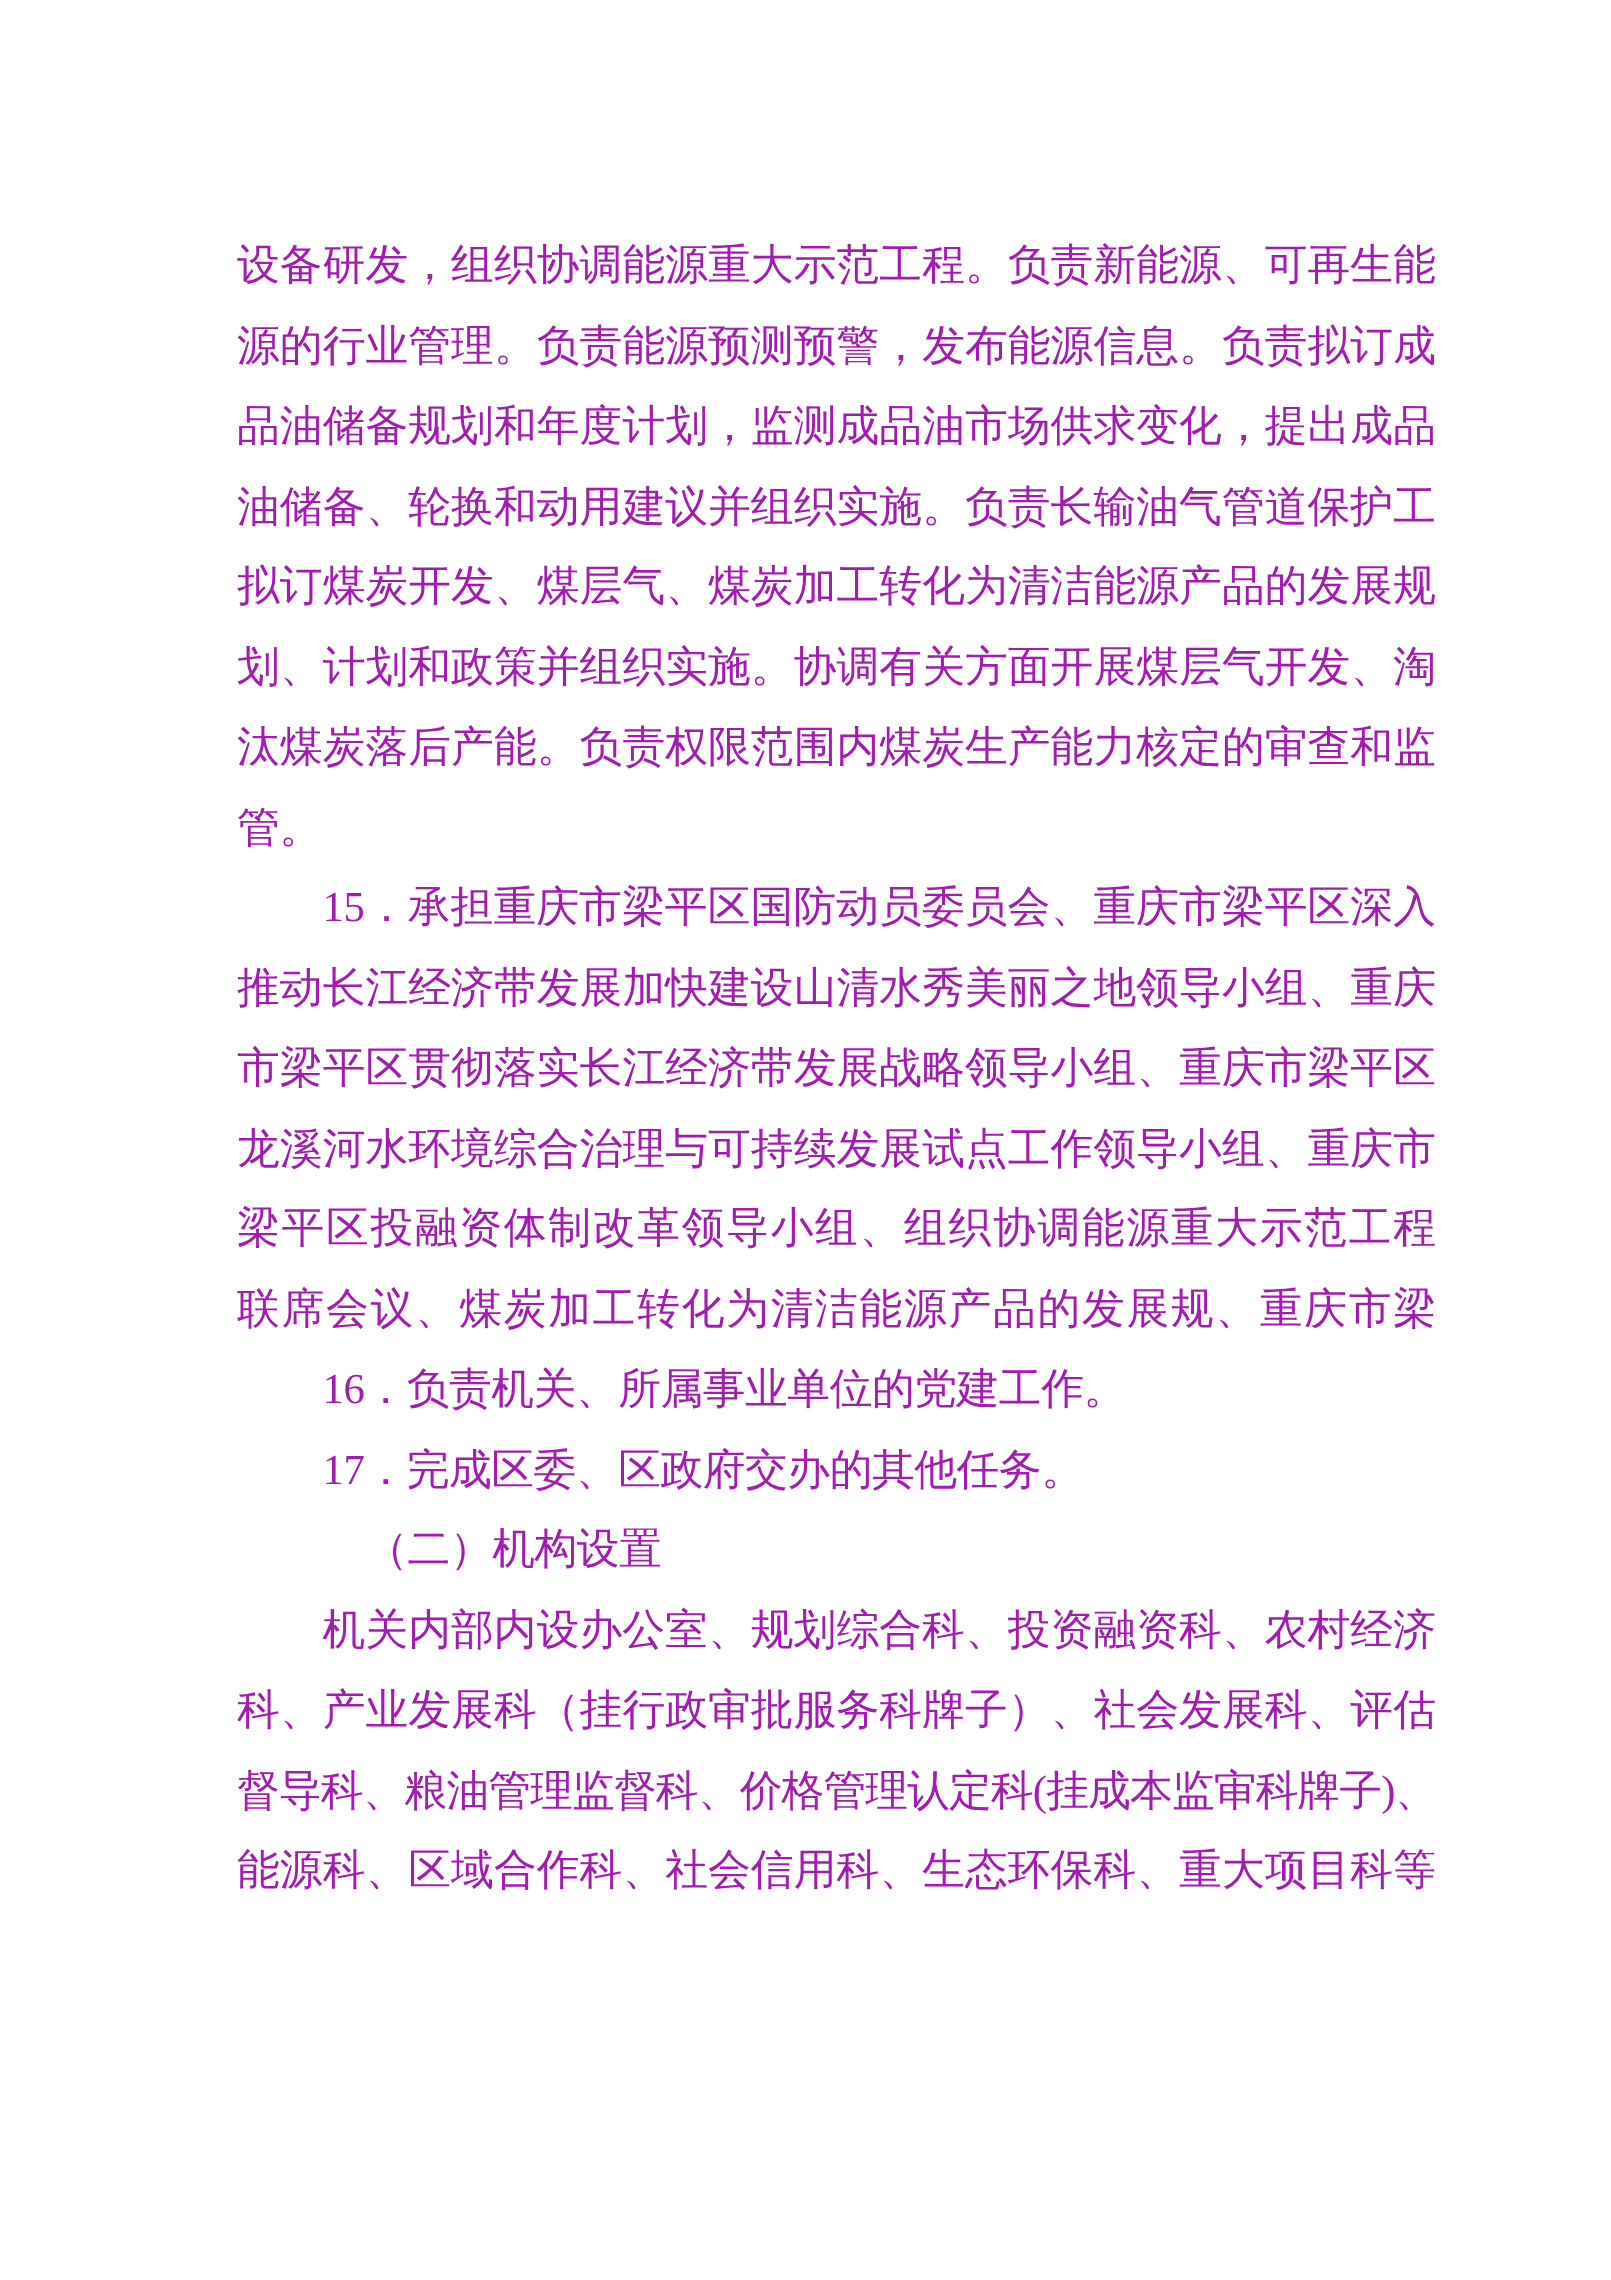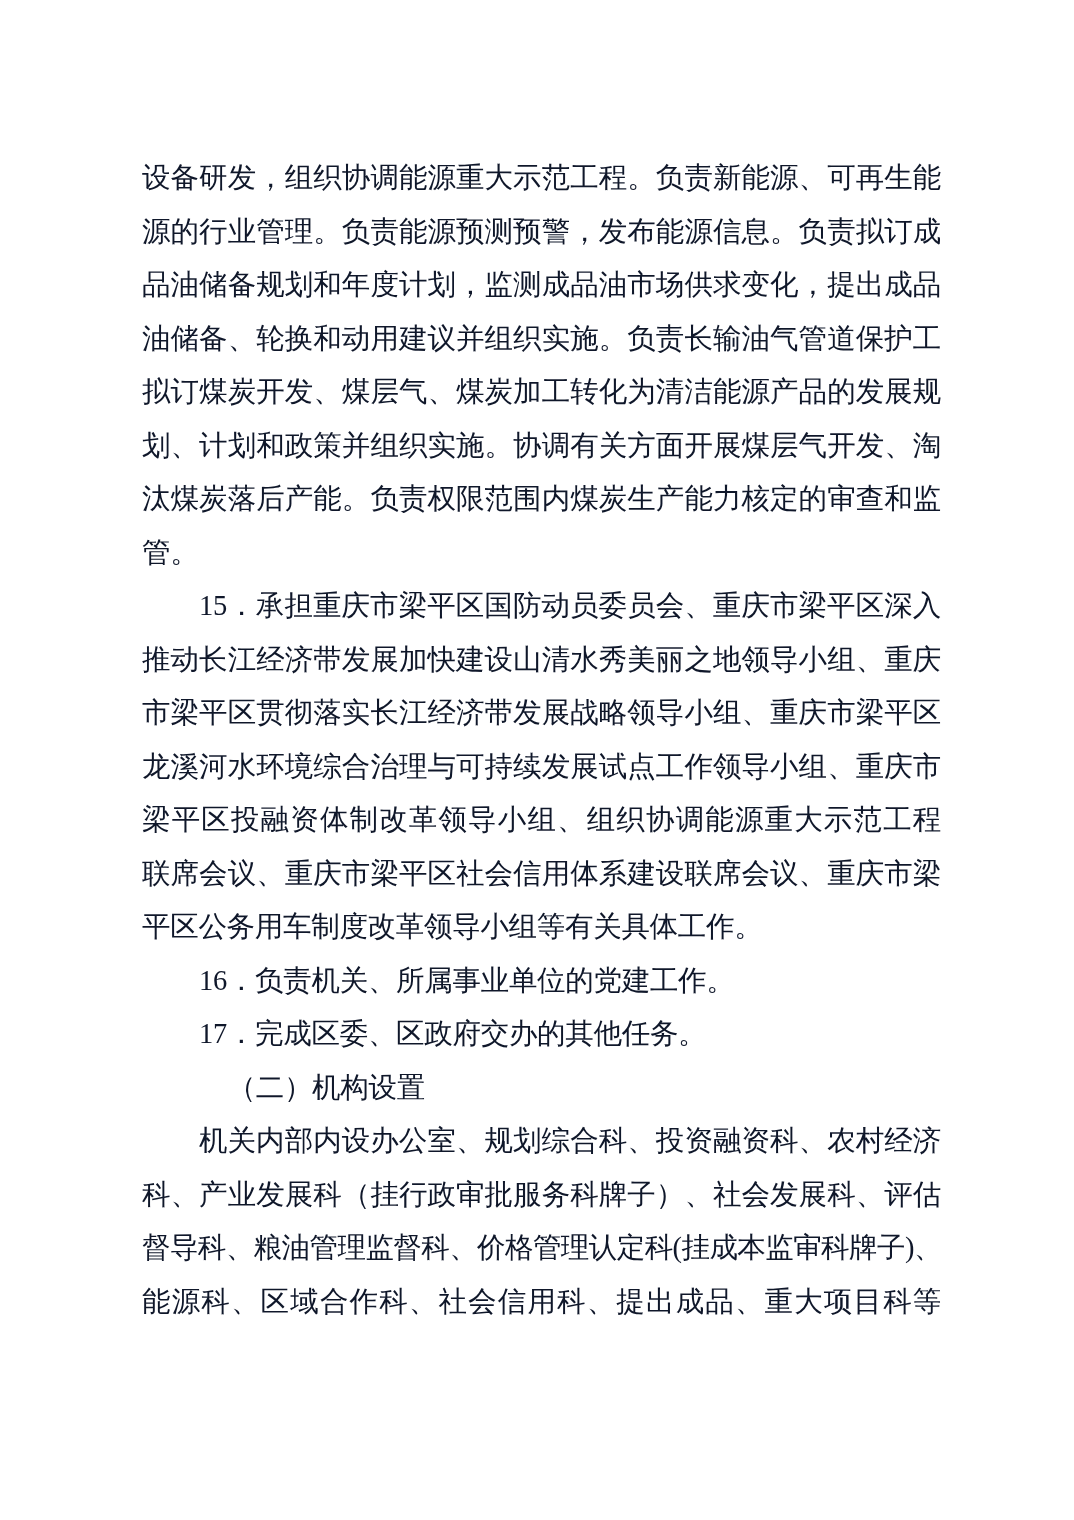--- a/index.html
+++ b/index.html
@@ -13,24 +13,24 @@
   .page {
     position: absolute;
     left: 0; top: 0;
     width: 1074px;
     height: 1520px;
     background: #ffffff;
     overflow: hidden;
   }
   .text-block {
     position: absolute;
-    left: 142px;
+    left: 158px;
     top: 151px;
     width: 799px;
-    color: #0f172a;
+    color: #a21caf;
   }
   .line {
     font-size: 28.5px;
     line-height: 53.5px;
     height: 53.5px;
     overflow: hidden;
     letter-spacing: -0.3px;
     text-align: justify;
     text-align-last: justify;
     white-space: nowrap;
@@ -59,28 +59,27 @@
     <div class="line">拟订煤炭开发、煤层气、煤炭加工转化为清洁能源产品的发展规</div>
     <div class="line">划、计划和政策并组织实施。协调有关方面开展煤层气开发、淘</div>
     <div class="line">汰煤炭落后产能。负责权限范围内煤炭生产能力核定的审查和监</div>
     <div class="line end">管。</div>
 
     <div class="line ind">15．承担重庆市梁平区国防动员委员会、重庆市梁平区深入</div>
     <div class="line">推动长江经济带发展加快建设山清水秀美丽之地领导小组、重庆</div>
     <div class="line">市梁平区贯彻落实长江经济带发展战略领导小组、重庆市梁平区</div>
     <div class="line">龙溪河水环境综合治理与可持续发展试点工作领导小组、重庆市</div>
     <div class="line">梁平区投融资体制改革领导小组、组织协调能源重大示范工程</div>
-    <div class="line">联席会议、重庆市梁平区社会信用体系建设联席会议、重庆市梁</div>
-    <div class="line end">平区公务用车制度改革领导小组等有关具体工作。</div>
+    <div class="line">联席会议、煤炭加工转化为清洁能源产品的发展规、重庆市梁</div>
 
     <div class="line ind end">16．负责机关、所属事业单位的党建工作。</div>
 
     <div class="line ind end">17．完成区委、区政府交办的其他任务。</div>
 
     <div class="line head end">（二）机构设置</div>
 
     <div class="line ind">机关内部内设办公室、规划综合科、投资融资科、农村经济</div>
     <div class="line">科、产业发展科（挂行政审批服务科牌子）、社会发展科、评估</div>
     <div class="line tight">督导科、粮油管理监督科、价格管理认定科(挂成本监审科牌子)、</div>
-    <div class="line">能源科、区域合作科、社会信用科、提出成品、重大项目科等</div>
+    <div class="line">能源科、区域合作科、社会信用科、生态环保科、重大项目科等</div>
 
   </div>
 </div>
 
 </body></html>

